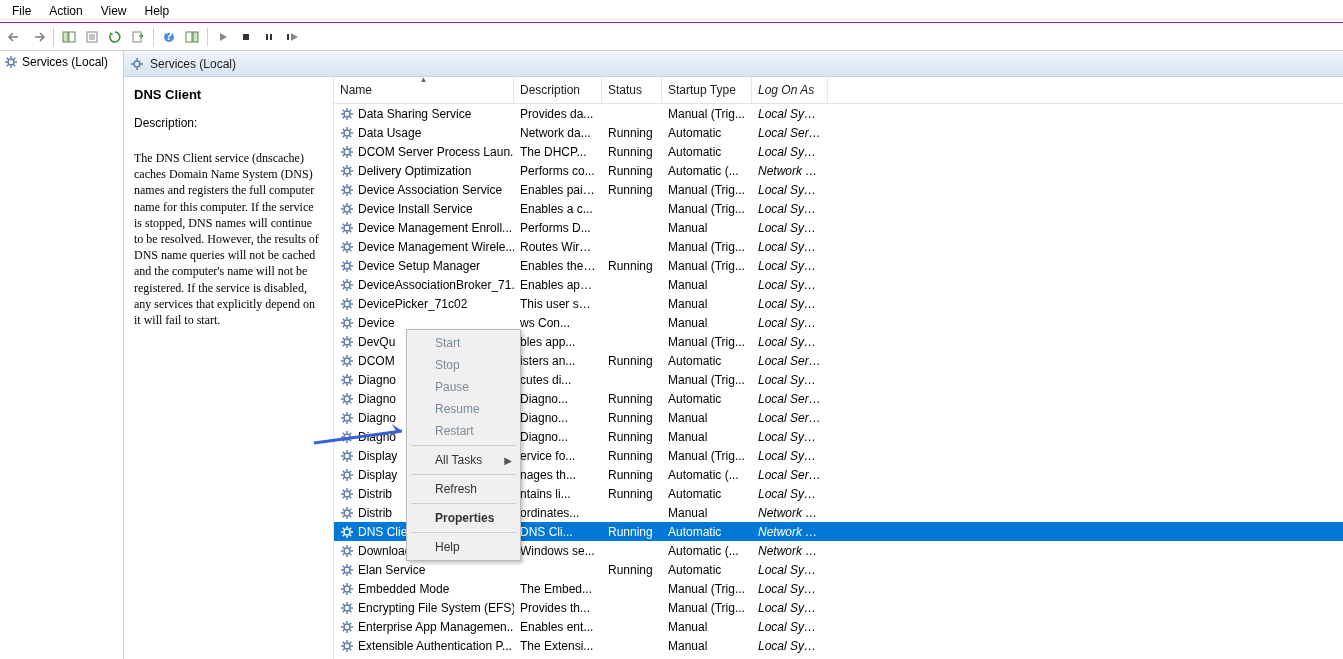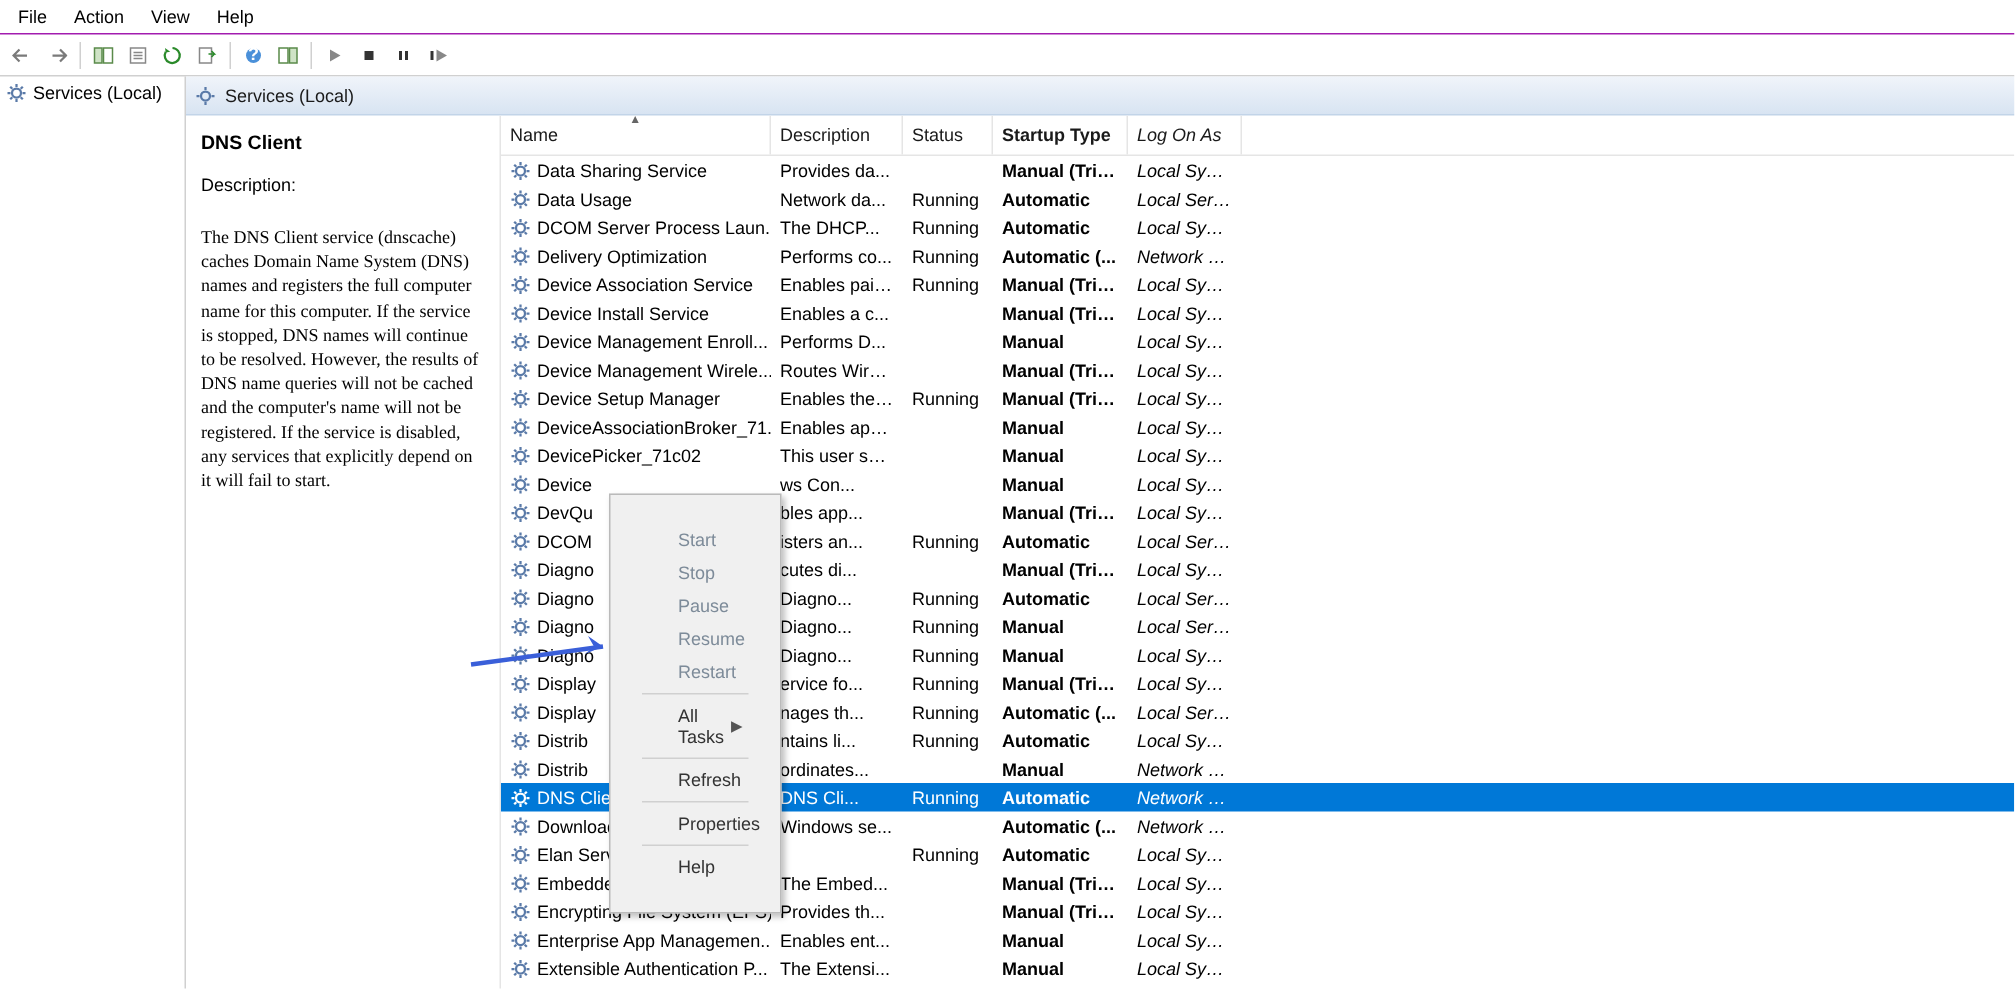--- a/index.html
+++ b/index.html
@@ -24,24 +24,24 @@
 .listhead { display: flex; border-bottom: 1px solid #e5e5e5; position: relative; }
 .listhead .col { padding: 6px 8px 6px 6px; border-right: 1px solid #e5e5e5; color: #1a1a1a; white-space: nowrap; overflow: hidden; position: relative; }
 .listbody { overflow-y: hidden; }
 .row { display: flex; height: 19px; align-items: center; }
 .row.selected { background: #0078d7; color: #fff; }
 .cell { padding: 1px 6px; white-space: nowrap; overflow: hidden; text-overflow: ellipsis; }
 .cell.name { display: flex; align-items: center; gap: 4px; }
 .c-name { width: 180px; }
 .c-desc { width: 88px; }
 .c-status { width: 60px; }
-.c-startup { width: 90px; font-weight: bold; }
+.c-startup { width: 90px; }
 .c-logon { width: 76px; font-style: italic; }
 .gear { width: 14px; height: 14px; flex-shrink: 0; }
-.ctxmenu { position: absolute; background: #f0f0f0; border: 1px solid #bababa; box-shadow: 2px 2px 4px rgba(0,0,0,0.25); padding: 19px; width: 115px; z-index: 100; }
+.ctxmenu { position: absolute; background: #f0f0f0; border: 1px solid #bababa; box-shadow: 2px 2px 4px rgba(0,0,0,0.25); padding: 2px; width: 115px; z-index: 100; }
 .ctxitem { padding: 4px 22px 4px 26px; color: #333; cursor: default; position: relative; }
 .ctxitem.disabled { color: #7d8b99; }
 .ctxsep { height: 1px; background: #d0d0d0; margin: 3px 2px; }
 .ctxarrow { position: absolute; right: 6px; top: 50%; transform: translateY(-50%); font-size: 10px; color: #555; }
 .arrow-annotation { position: absolute; z-index: 50; pointer-events: none; }
 .sort-indicator { position: absolute; left: 50%; top: -2px; transform: translateX(-50%); font-size: 8px; color: #666; }
 </style>
 </head>
 <body>
 
@@ -822,21 +822,21 @@
             <div class="ctxitem disabled">Start</div>
             <div class="ctxitem disabled">Stop</div>
             <div class="ctxitem disabled">Pause</div>
             <div class="ctxitem disabled">Resume</div>
             <div class="ctxitem disabled">Restart</div>
             <div class="ctxsep"></div>
             <div class="ctxitem">All Tasks<span class="ctxarrow">▶</span></div>
             <div class="ctxsep"></div>
             <div class="ctxitem">Refresh</div>
             <div class="ctxsep"></div>
-            <div class="ctxitem" style="font-weight: 400; text-align: right;">Properties</div>
+            <div class="ctxitem" style="font-weight: 700;">Properties</div>
             <div class="ctxsep"></div>
             <div class="ctxitem">Help</div>
           </div>
 
         <svg class="arrow-annotation" style="left:-24px; top:344px;" width="110" height="30" viewBox="0 0 110 30">
           <line x1="4" y1="22" x2="92" y2="10" stroke="#3a5fd9" stroke-width="3"></line>
           <path d="M92 10 L82 3 L86 10 L80 15 Z" fill="#3a5fd9"></path>
         </svg>
       </div>
     </div>

